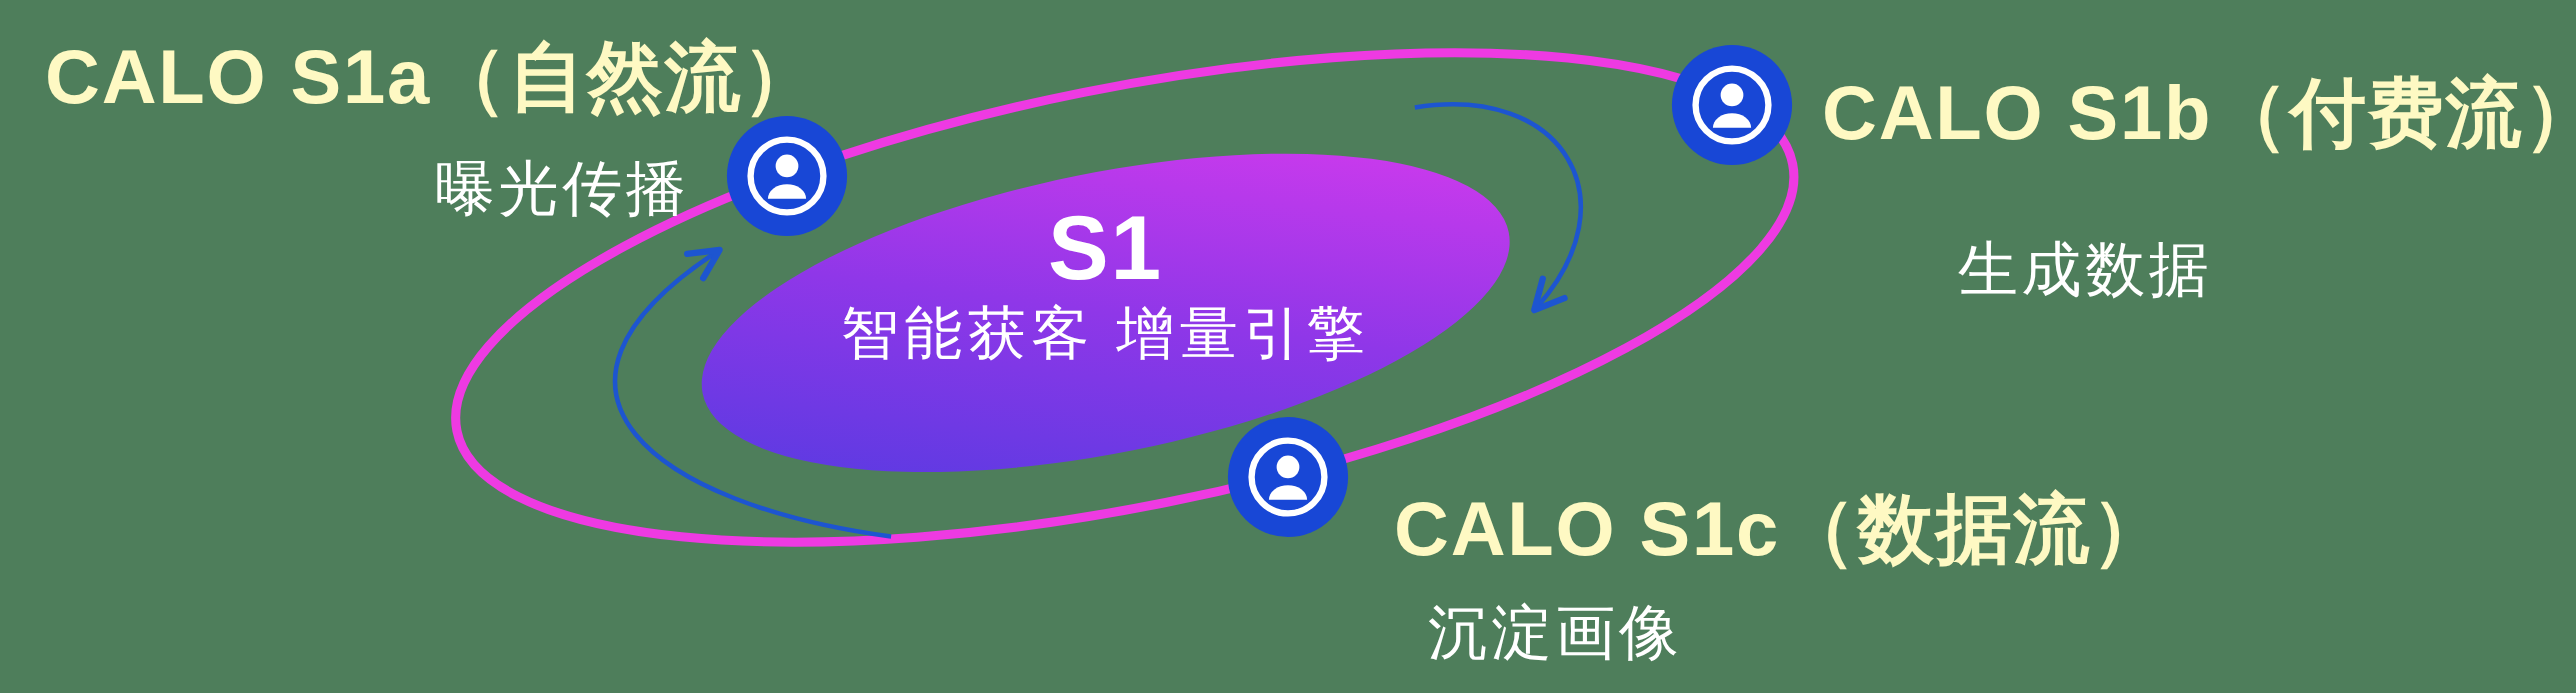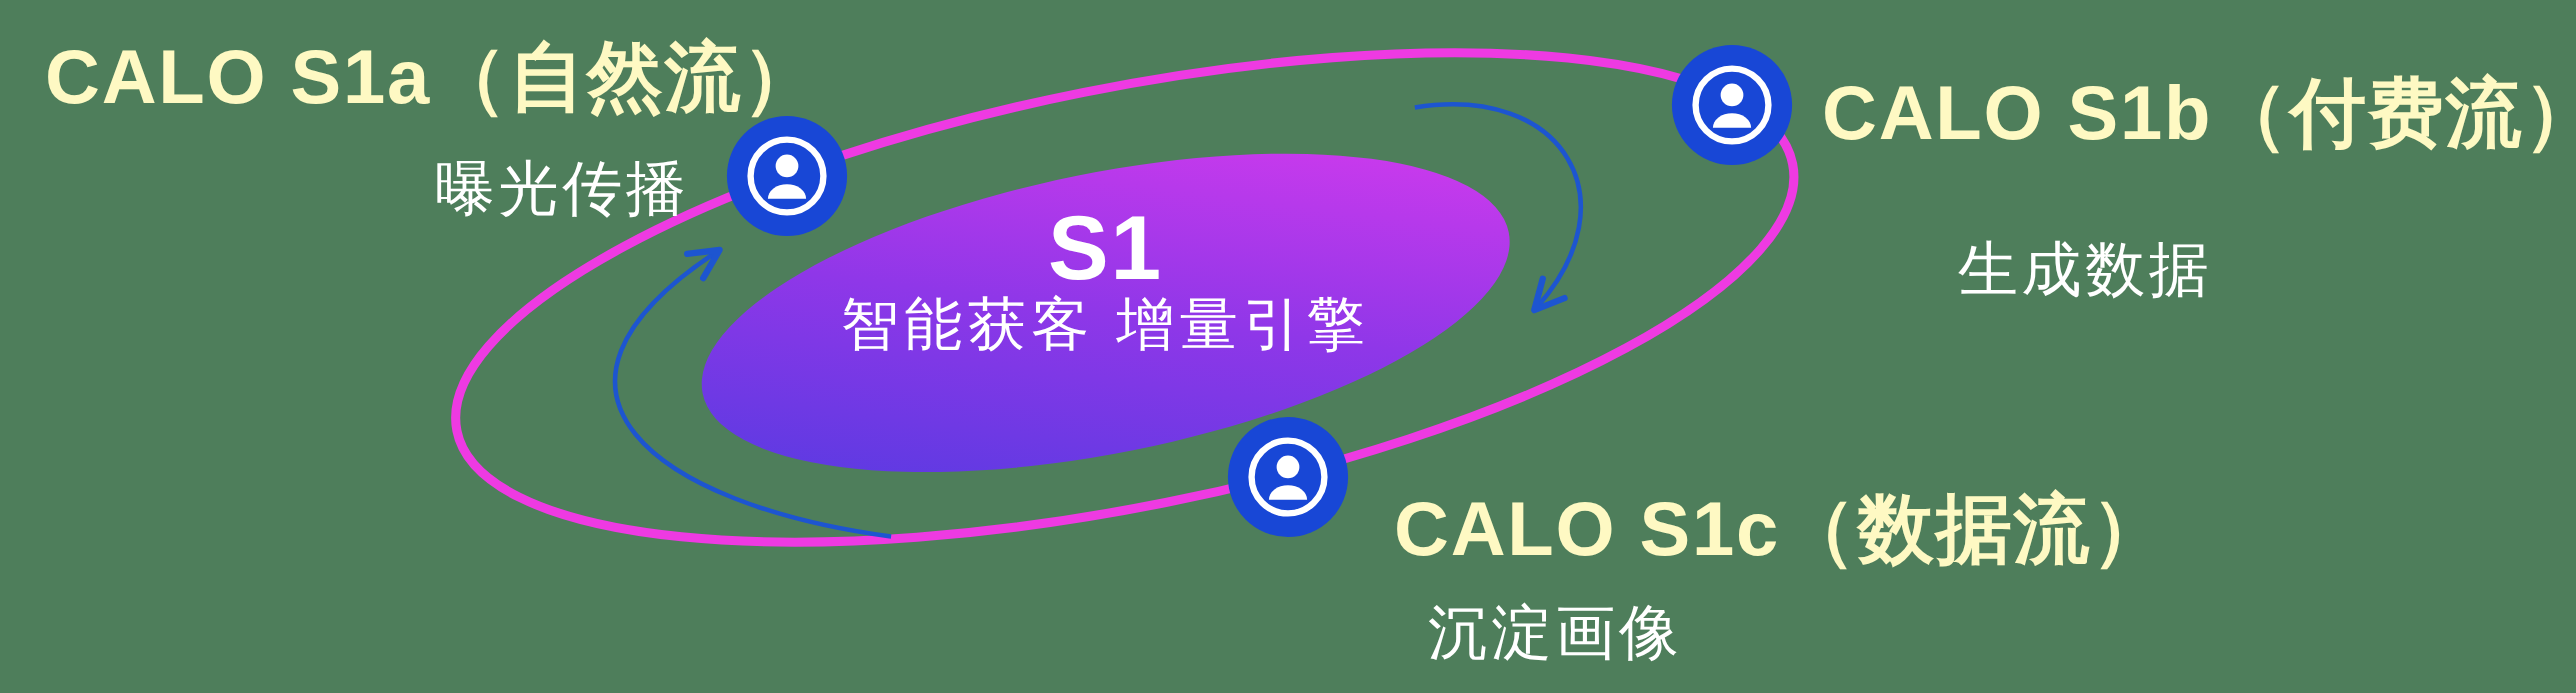--- a/index.html
+++ b/index.html
@@ -42,21 +42,21 @@
     text-align: center;
     color: #ffffff;
   }
   .center-title {
     font-size: 91px;
     font-weight: 600;
     line-height: 1.0;
     letter-spacing: 1.8px;
   }
   .center-sub {
-    margin-top: 2px;
+    margin-top: 11px;
     font-size: 58px;
     font-weight: 500;
     letter-spacing: 5.5px;
     line-height: 1.0;
   }
   .node {
     position: absolute;
     width: 122px;
     height: 122px;
   }

